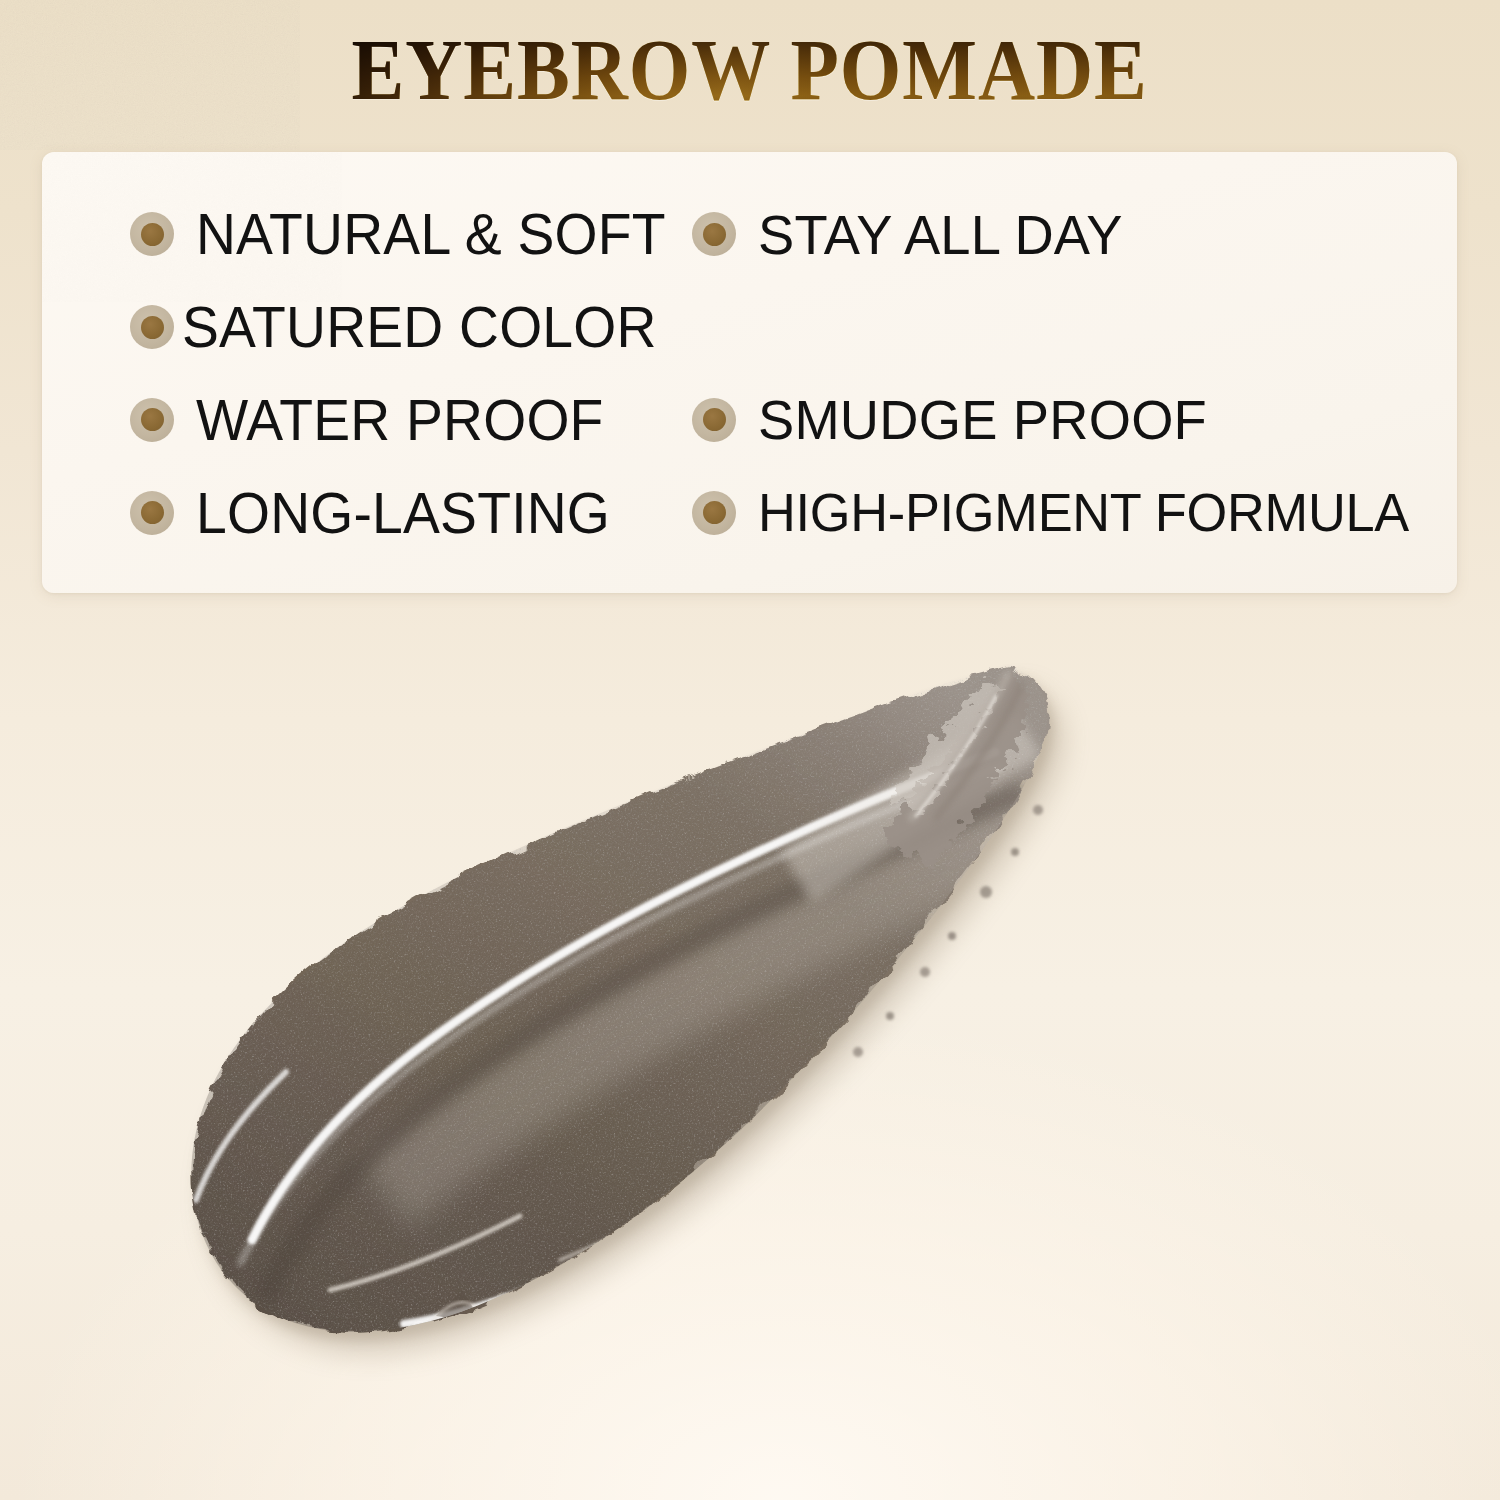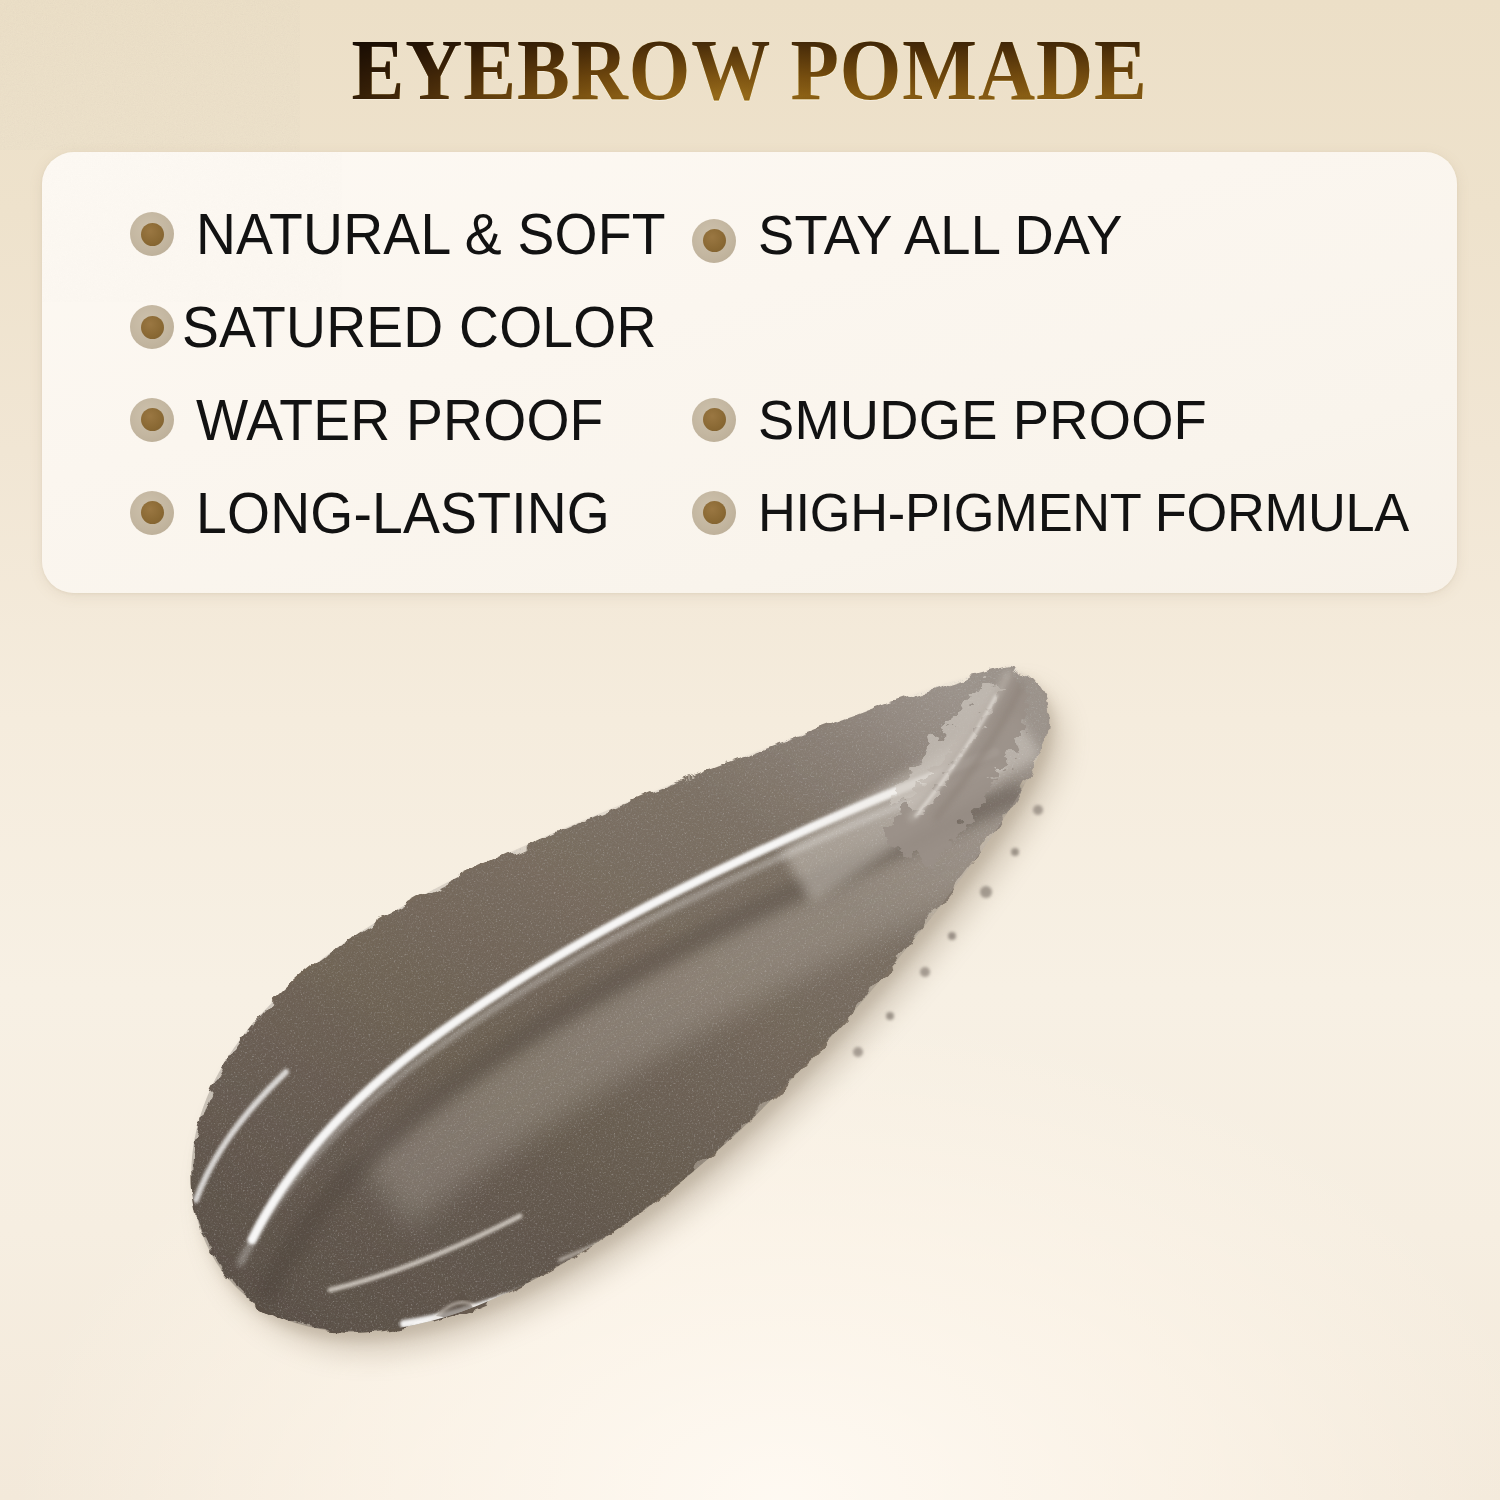--- a/index.html
+++ b/index.html
@@ -68,21 +68,21 @@
     filter: drop-shadow(0 1px 0 rgba(255,255,255,0.35));
   }
 
   
   .feature-card {
     position: absolute;
     left: 42px;
     top: 152px;
     width: 1415px;
     height: 441px;
-    border-radius: 32px;
+    border-radius: 12px;
     background: linear-gradient(165deg, #fdf9f3 0%, #fbf6ef 40%, #f9f4ec 75%, #f7f1e8 100%);
     box-shadow:
       0 3px 14px rgba(150,125,92,0.13),
       0 1px 3px rgba(150,125,92,0.10);
     overflow: hidden;
   }
   .card-grain {
     position: absolute;
     inset: 0;
     opacity: .28;
@@ -214,21 +214,21 @@
       </defs>
       <rect width="100%" height="100%" filter="url(#cardNoise)" fill="#b9a588"></rect>
     </svg>
 
     <div class="feature-grid">
 
       <div class="feature-item" style="grid-column:1; grid-row:1;">
         <span class="bullet"></span>
         <span class="feature-label">NATURAL &amp; SOFT</span>
       </div>
-      <div class="feature-item col-right" style="grid-column:2; grid-row:1;align-items:flex-end;">
+      <div class="feature-item col-right" style="grid-column:2; grid-row:1;">
         <span class="bullet"></span>
         <span class="feature-label">STAY ALL DAY</span>
       </div>
 
       <div class="feature-item" style="grid-column:1; grid-row:2;gap:8px;">
         <span class="bullet"></span>
         <span class="feature-label">SATURED COLOR</span>
       </div>
 
       <div class="feature-item" style="grid-column:1; grid-row:3;">

